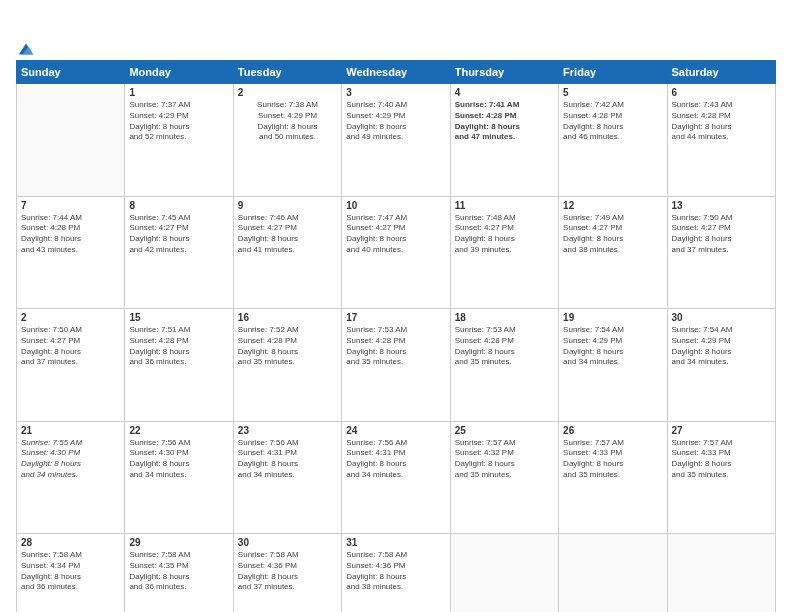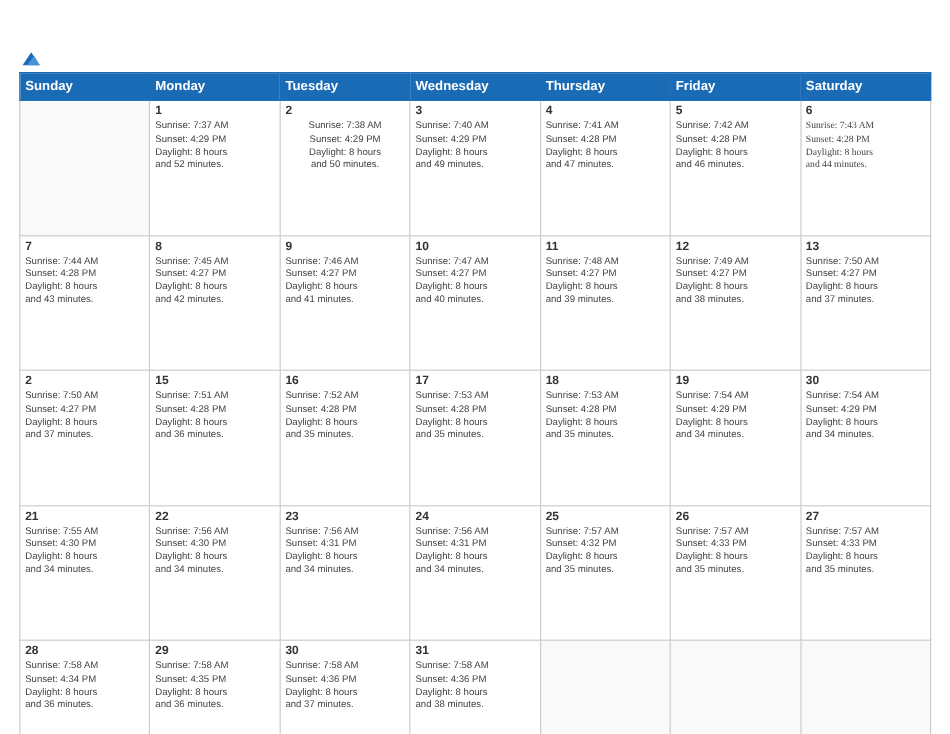--- a/index.html
+++ b/index.html
@@ -160,35 +160,35 @@
           </td>
           <td>
             <span class="day-number">3</span>
             <div class="day-info" style="white-space: pre-line;">Sunrise: 7:40 AM
 Sunset: 4:29 PM
 Daylight: 8 hours
 and 49 minutes.</div>
           </td>
           <td>
             <span class="day-number">4</span>
-            <div class="day-info" style="white-space: pre-line;">Sunrise: 7:41 AM
+            <div class="day-info" style="white-space: pre-line; font-weight: bold;">Sunrise: 7:41 AM
 Sunset: 4:28 PM
 Daylight: 8 hours
 and 47 minutes.</div>
           </td>
           <td>
             <span class="day-number">5</span>
             <div class="day-info" style="white-space: pre-line;">Sunrise: 7:42 AM
 Sunset: 4:28 PM
 Daylight: 8 hours
 and 46 minutes.</div>
           </td>
           <td>
             <span class="day-number">6</span>
-            <div class="day-info" style="white-space: pre-line; font-family: Liberation Serif, serif;">Sunrise: 7:43 AM
+            <div class="day-info" style="white-space: pre-line;">Sunrise: 7:43 AM
 Sunset: 4:28 PM
 Daylight: 8 hours
 and 44 minutes.</div>
           </td>
         </tr>
         <tr class="week-row">
           <td>
             <span class="day-number">7</span>
             <div class="day-info" style="white-space: pre-line;">Sunrise: 7:44 AM
 Sunset: 4:28 PM
@@ -285,21 +285,21 @@
             <span class="day-number">30</span>
             <div class="day-info" style="white-space: pre-line;">Sunrise: 7:54 AM
 Sunset: 4:29 PM
 Daylight: 8 hours
 and 34 minutes.</div>
           </td>
         </tr>
         <tr class="week-row">
           <td>
             <span class="day-number">21</span>
-            <div class="day-info" style="white-space: pre-line;">Sunrise: 7:55 AM
+            <div class="day-info" style="white-space: pre-line; font-style: italic;">Sunrise: 7:55 AM
 Sunset: 4:30 PM
 Daylight: 8 hours
 and 34 minutes.</div>
           </td>
           <td>
             <span class="day-number">22</span>
             <div class="day-info" style="white-space: pre-line;">Sunrise: 7:56 AM
 Sunset: 4:30 PM
 Daylight: 8 hours
 and 34 minutes.</div>

